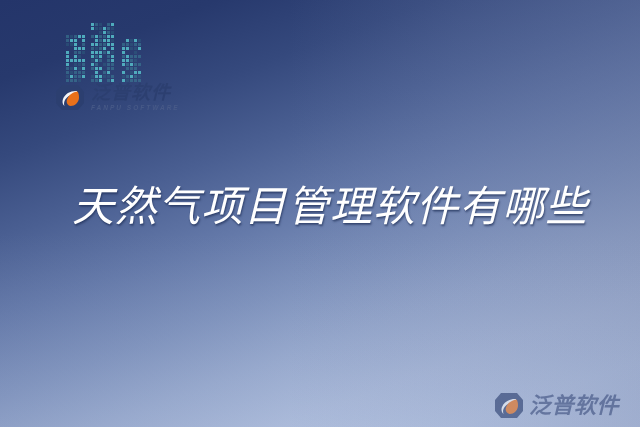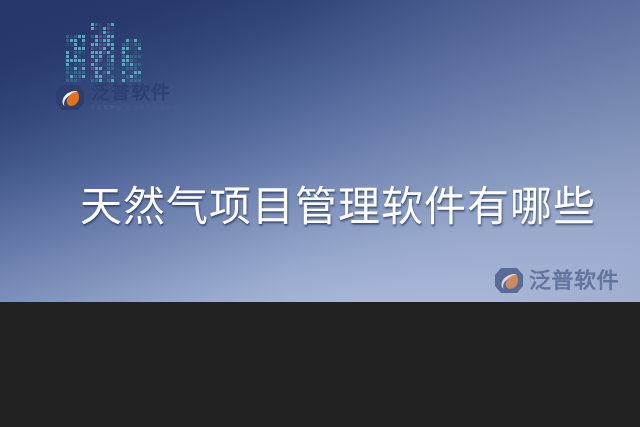--- a/index.html
+++ b/index.html
@@ -5,36 +5,37 @@
 <style>
   html, body {
     margin: 0;
     padding: 0;
     background: #222;
   }
 
   #banner {
     position: relative;
     width: 640px;
-    height: 302px;
+    height: 427px;
     overflow: hidden;
     font-family: "Liberation Sans", "DejaVu Sans", sans-serif;
     
     background:
       linear-gradient(160deg,
         #24356a 0%,
         #27396d 12%,
         #35497d 24%,
         #4a5f92 36%,
         #6378a8 48%,
         #7e92bc 60%,
         #97a9cd 70%,
         #adbddc 80%,
         #bccce8 90%,
         #c2d1ec 100%);
+    font-style: italic;
   }
 
   
   #banner .wash-right {
     position: absolute;
     inset: 0;
     background:
       linear-gradient(to right,
         rgba(120,135,175,0) 0%,
         rgba(120,135,175,0) 45%,
@@ -109,21 +110,21 @@
     font-size: 6.5px;
     font-weight: 700;
     letter-spacing: 2.0px;
     color: #4a5c89;
     opacity: .85;
   }
 
   
   .headline {
     position: absolute;
-    left: 80px;
+    left: 72px;
     top: 183px;
     font-family: "DejaVu Serif", "Liberation Serif", serif;
     font-size: 42px;
     line-height: 1.12;
     font-weight: 400;
     color: #ffffff;
     letter-spacing: 1px;
     white-space: nowrap;
     text-shadow:
       1px 2px 2px rgba(30,45,85,0.55),

